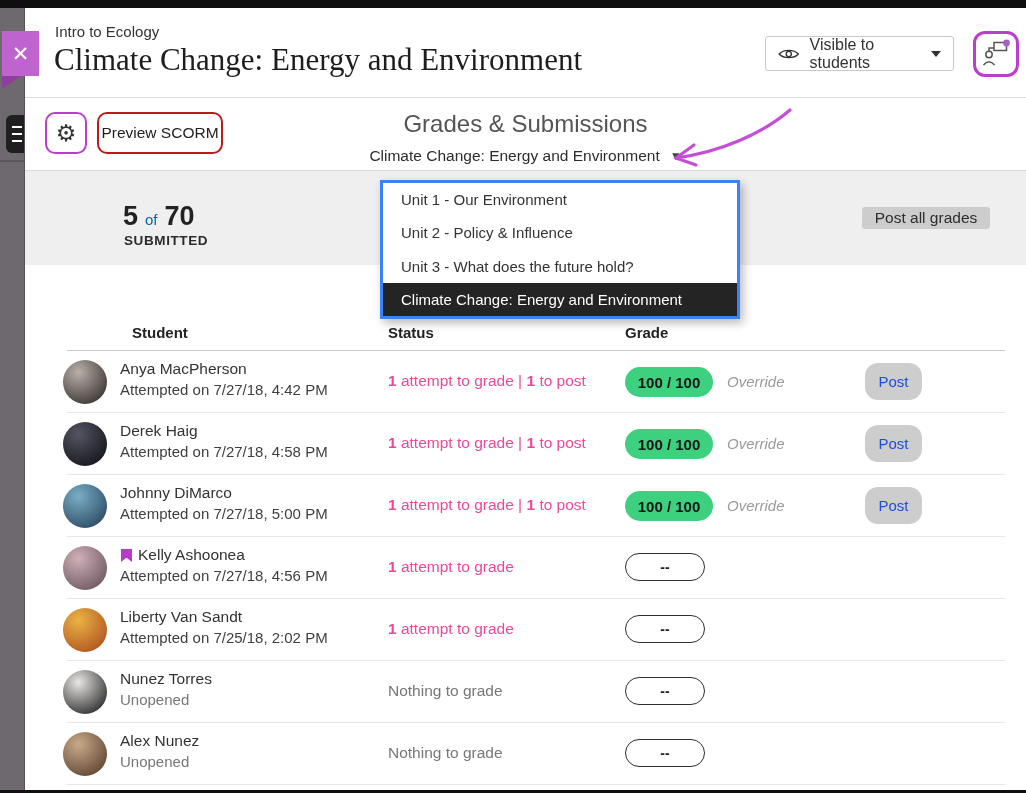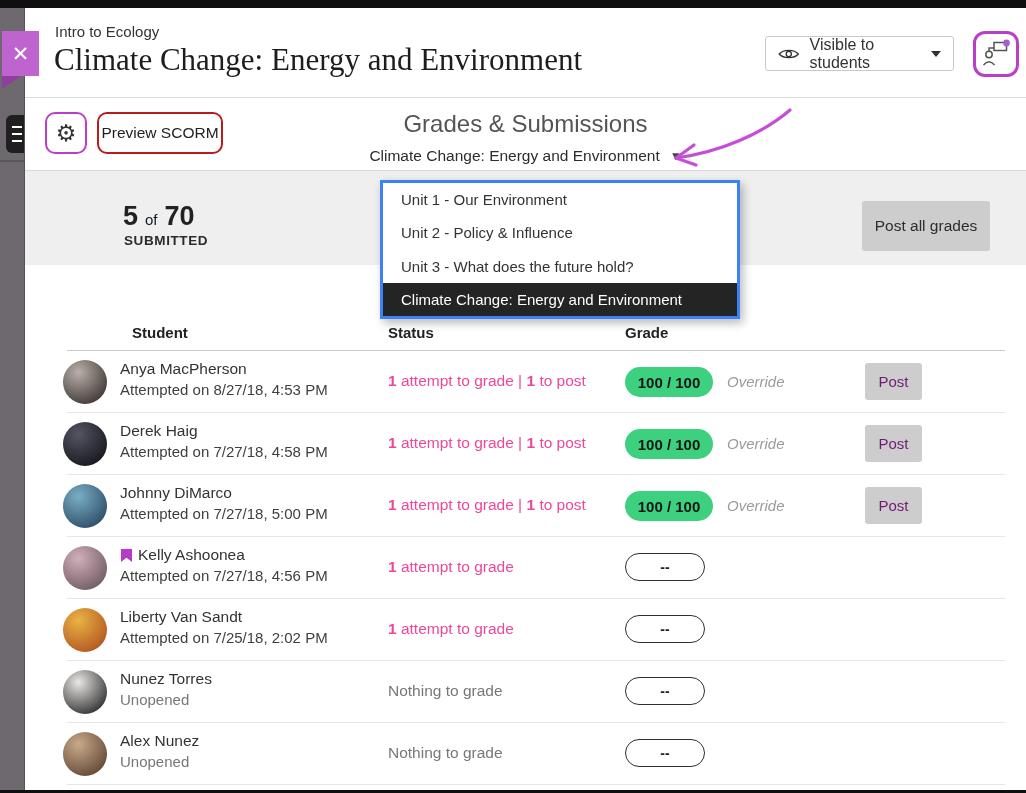--- a/index.html
+++ b/index.html
@@ -31,23 +31,23 @@
   .preview-btn{left:97px;top:112px;width:126px;height:42px;border:2px solid #b91c1c;border-radius:10px;box-sizing:border-box;display:flex;align-items:center;justify-content:center;font-size:15.5px;color:#222;background:#fff;cursor:pointer;}
   .gs-heading{left:25px;top:110px;width:1001px;text-align:center;font-size:24px;font-weight:400;color:#555;}
   .picker{left:25px;top:147px;width:1001px;display:flex;justify-content:center;align-items:center;gap:10px;font-size:15.5px;color:#2d2d2d;cursor:pointer;}
   .picker .dd-caret{font-size:12px;color:#444;}
   .toolbar-divider{left:25px;top:170px;width:1001px;height:1px;background:#d8d8d8;}
 
   
   .stats-band{left:25px;top:171px;width:1001px;height:94px;background:#f0efef;}
   .stats-num{left:123px;top:201px;display:flex;align-items:baseline;}
   .stats-num .big{font-size:27px;font-weight:700;color:#222;}
-  .stats-num .of{font-size:15px;color:#0f172a;margin:0 7px;}
+  .stats-num .of{font-size:15px;color:#0369a1;margin:0 7px;}
   .stats-label{left:124px;top:233px;font-size:13.5px;font-weight:600;letter-spacing:.6px;color:#2b2b2b;}
-  .post-all{left:862px;top:201px;width:128px;height:50px;background:#cdcdcd;border-radius:3px;display:flex;align-items:center;justify-content:center;font-size:15.5px;color:#2d2d2d;cursor:pointer;}
+  .post-all{left:862px;top:207px;width:128px;height:22px;background:#cdcdcd;border-radius:3px;display:flex;align-items:center;justify-content:center;font-size:15.5px;color:#2d2d2d;cursor:pointer;}
 
   
   .dropdown{left:380px;top:180px;width:360px;height:139px;background:#fff;border:3px solid #3b82f6;box-shadow:3px 4px 9px rgba(0,0,0,.28);z-index:20;display:flex;flex-direction:column;box-sizing:border-box;}
   .dd-item{flex:1;display:flex;align-items:center;padding-left:18px;font-size:15px;color:#333;background:#fff;cursor:pointer;}
   .dd-item.selected{background:#242424;color:#fff;}
 
   
   .th{position:absolute;top:324px;font-size:15px;font-weight:700;color:#222;}
   .thead-line{left:67px;top:350px;width:938px;height:1px;background:#cbcbcb;}
   .rows{left:25px;top:351px;width:1001px;}
@@ -57,21 +57,21 @@
   .name-block{position:absolute;left:95px;top:9px;}
   .name{font-size:15.5px;font-weight:400;color:#333;display:flex;align-items:center;gap:5px;}
   .sub{font-size:15px;color:#3f3f3f;margin-top:3px;}
   .sub.muted{color:#777;}
   .status{position:absolute;left:363px;top:21px;font-size:15.5px;color:#ec4899;}
   .status b{font-weight:700;}
   .status.muted{color:#777;}
   .pill-green{position:absolute;left:600px;top:16px;width:88px;height:30px;border-radius:15px;background:#3dd07f;display:flex;align-items:center;justify-content:center;font-size:15px;font-weight:700;color:#161616;cursor:pointer;}
   .pill-dash{position:absolute;left:600px;top:16px;width:80px;height:28px;border-radius:15px;border:1px solid #2e2e2e;background:#fff;display:flex;align-items:center;justify-content:center;font-size:14px;font-weight:700;color:#222;box-sizing:border-box;cursor:pointer;}
   .override{position:absolute;left:702px;top:22px;font-style:italic;color:#9a9a9a;font-size:15px;cursor:pointer;}
-  .post-btn{position:absolute;left:840px;top:12px;width:57px;height:37px;background:#cdcdcd;border-radius:3px;display:flex;align-items:center;justify-content:center;font-size:15px;color:#701a75;cursor:pointer;}
+  .post-btn{position:absolute;left:840px;top:12px;width:57px;height:37px;background:#cdcdcd;border-radius:13px;display:flex;align-items:center;justify-content:center;font-size:15px;color:#1d4ed8;cursor:pointer;}
 
   .arrow-annot{left:660px;top:106px;z-index:30;pointer-events:none;}
 </style>
 </head>
 <body>
 
 <div class="stage">
 
   <div class="abs topbar"></div>
   <div class="abs leftstrip">
@@ -149,21 +149,21 @@
   <div class="abs thead-line"></div>
 
   <div class="abs rows">
 
     <div class="row">
       <div class="avatar" style="background: radial-gradient(circle at 35% 28%, rgb(185, 176, 170) 0%, rgb(58, 51, 48) 85%);"></div>
       <div class="name-block">
         <div class="name">
             <span>Anya MacPherson</span>
           </div>
-        <div class="sub">Attempted on 8/27/18, 4:53 PM</div>
+        <div class="sub">Attempted on 7/27/18, 4:42 PM</div>
       </div>
       <div class="status"><b>1</b><span> attempt to grade | </span><b>1</b><span> to post</span></div>
       <div class="pill-green">100 / 100</div>
       <div class="override">Override</div>
       <div class="post-btn">Post</div>
     </div>
 
     <div class="row">
       <div class="avatar" style="background: radial-gradient(circle at 35% 28%, rgb(85, 85, 98) 0%, rgb(21, 21, 28) 85%);"></div>
       <div class="name-block">

